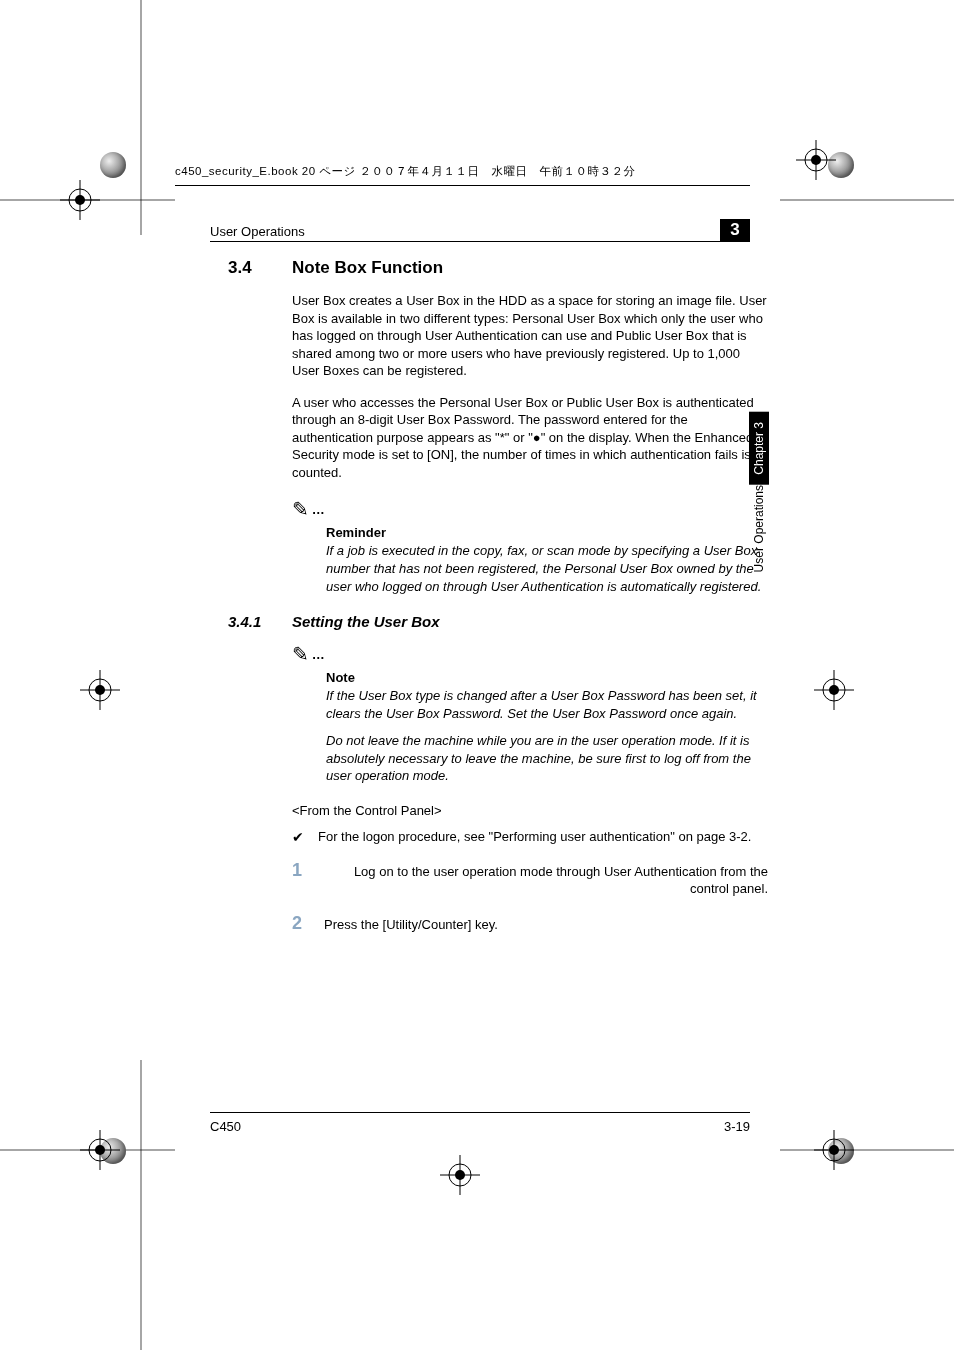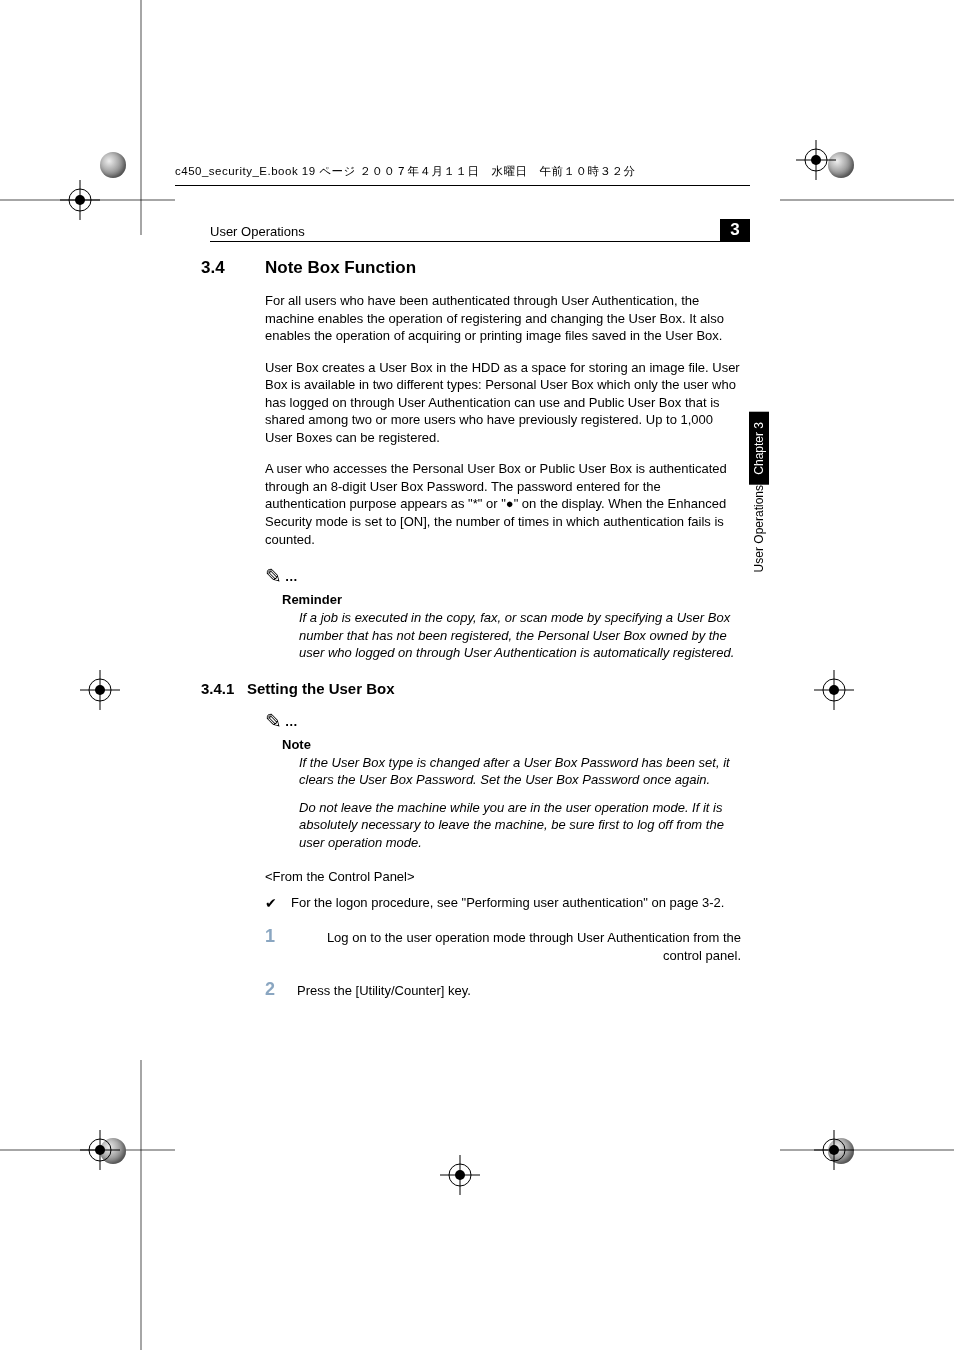--- a/index.html
+++ b/index.html
@@ -14,35 +14,35 @@
   .crop-lines { position: absolute; inset: 0; pointer-events: none; }
   .crop-lines line { stroke: #000; stroke-width: 0.7; }
 
   .imposition-header { position: absolute; left: 175px; top: 164px; font-size: 11.5px; letter-spacing: 0.5px; white-space: nowrap; }
   .imposition-header .rule { width: 575px; height: 0.7px; background: #000; margin-top: 6px; }
 
   .running-head { position: absolute; left: 210px; top: 219px; width: 540px; display: flex; justify-content: space-between; align-items: flex-end; border-bottom: 0.7px solid #000; padding-bottom: 2px; }
   .running-head .section-name { font-size: 13px; }
   .chapter-box { width: 30px; height: 22px; background: #000; color: #fff; display: flex; align-items: center; justify-content: center; font-weight: bold; font-size: 17px; margin-bottom: -2px; }
 
-  .content { position: absolute; left: 201px; top: 258px; width: 540px; }
+  .content { position: absolute; left: 228px; top: 258px; width: 540px; }
   .h1row { display: flex; gap: 22px; margin-bottom: 14px; }
   .h1num { font-weight: bold; font-size: 17px; width: 42px; }
   .h1txt { font-weight: bold; font-size: 17px; }
   .body-col { margin-left: 64px; }
   .para { font-size: 13px; line-height: 1.35; margin-bottom: 14px; }
 
   .callout { margin-left: 64px; margin-top: 6px; margin-bottom: 18px; }
   .callout-icon { font-size: 20px; font-family: "Segoe UI Emoji", Arial, sans-serif; display: inline-block; transform: translateY(2px); }
   .callout-dots { font-size: 13px; letter-spacing: 3px; margin-left: 3px; font-weight: bold; }
-  .callout-head { font-weight: bold; font-size: 13px; margin-top: 6px; margin-left: 17px; }
+  .callout-head { font-weight: bold; font-size: 13px; margin-top: 6px; margin-left: 34px; }
   .callout-body { font-style: italic; font-size: 13px; line-height: 1.35; margin-left: 34px; margin-top: 2px; }
   .callout-body + .callout-body { margin-top: 10px; }
 
-  .h2row { display: flex; margin: 8px 0 10px 0; }
+  .h2row { display: flex; gap: 18px; margin: 8px 0 10px 0; font-style: italic; }
   .h2num { font-weight: bold; font-size: 15px; width: 46px; }
   .h2txt { font-weight: bold; font-size: 15px; }
 
   .subhead { font-weight: normal; font-size: 13px; margin-left: 64px; margin-bottom: 10px; }
 
   .check-item { display: flex; gap: 10px; margin-left: 64px; font-size: 13px; line-height: 1.35; margin-bottom: 14px; }
   .check-item .mark { font-size: 14px; width: 16px; flex: none; }
 
   .step { display: flex; gap: 14px; margin-left: 64px; margin-bottom: 16px; }
   .step .num { color: #8aa6c1; font-weight: bold; font-size: 18px; width: 18px; flex: none; line-height: 1; }
@@ -110,21 +110,21 @@
         <line x1="0" y1="20" x2="40" y2="20" stroke="#000" stroke-width="1"></line>
       </svg></div>
   <div class="reg-mark" style="left:440px; top:1155px"><svg viewBox="0 0 40 40">
         <circle cx="20" cy="20" r="11" fill="none" stroke="#000" stroke-width="1"></circle>
         <circle cx="20" cy="20" r="5" fill="#000"></circle>
         <line x1="20" y1="0" x2="20" y2="40" stroke="#000" stroke-width="1"></line>
         <line x1="0" y1="20" x2="40" y2="20" stroke="#000" stroke-width="1"></line>
       </svg></div>
 
   <div class="imposition-header">
-    <span>c450_security_E.book  19 ページ  ２００７年４月１１日　水曜日　午前１０時３２分</span>
+    <span>c450_security_E.book  20 ページ  ２００７年４月１１日　水曜日　午前１０時３２分</span>
     <div class="rule"></div>
   </div>
 
   <div class="running-head">
     <span class="section-name">User Operations</span>
     <div class="chapter-box">
         <span>3</span>
       </div>
   </div>
 
@@ -134,21 +134,20 @@
   </div>
 
   <div class="content">
 
     <div class="h1row">
       <div class="h1num">3.4</div>
       <div class="h1txt">Note Box Function</div>
     </div>
 
     <div class="body-col">
-      <p class="para">For all users who have been authenticated through User Authentication, the machine enables the operation of registering and changing the User Box. It also enables the operation of acquiring or printing image files saved in the User Box.</p>
       <p class="para">User Box creates a User Box in the HDD as a space for storing an image file. User Box is available in two different types: Personal User Box which only the user who has logged on through User Authentication can use and Public User Box that is shared among two or more users who have previously registered. Up to 1,000 User Boxes can be registered.</p>
       <p class="para">A user who accesses the Personal User Box or Public User Box is authenticated through an 8-digit User Box Password. The password entered for the authentication purpose appears as "*" or "●" on the display. When the Enhanced Security mode is set to [ON], the number of times in which authentication fails is counted.</p>
     </div>
 
     <div class="callout">
       <span class="callout-icon">✎</span><span class="callout-dots">…</span>
       <div class="callout-head">Reminder</div>
       <div class="callout-body">If a job is executed in the copy, fax, or scan mode by specifying a User Box number that has not been registered, the Personal User Box owned by the user who logged on through User Authentication is automatically registered.</div>
     </div>
 
@@ -176,14 +175,18 @@
       <div class="txt">Log on to the user operation mode through User Authentication from the control panel.</div>
     </div>
 
     <div class="step">
       <div class="num">2</div>
       <div class="txt">Press the [Utility/Counter] key.</div>
     </div>
 
   </div>
 
+  <div class="footer">
+    <span>C450</span>
+    <span>3-19</span>
+  </div>
 
 </div>
 
 </body></html>

